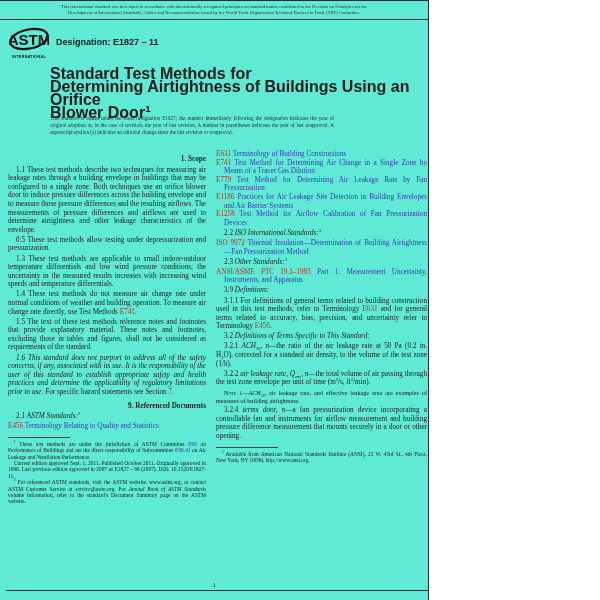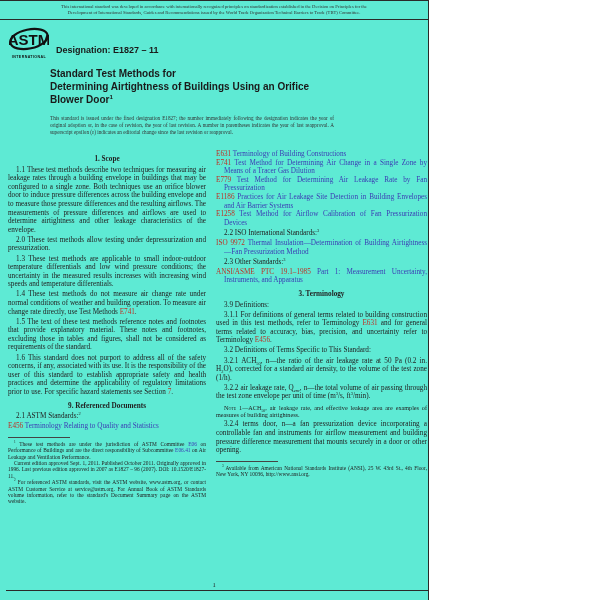--- a/index.html
+++ b/index.html
@@ -9,45 +9,45 @@
         border-top:1px solid #2a2a2a;border-right:1px solid #2a2a2a;}
   
   .tbt{position:absolute;top:3px;left:5px;width:418px;text-align:center;
        font-size:4.6px;line-height:6.2px;color:#333;}
   .rule-top{position:absolute;top:18px;left:0;width:428px;border-top:1px solid #2a2a2a;}
   
   .logo{position:absolute;left:9px;top:24px;width:40px;text-align:center;}
   .logo svg{display:block;}
   .logo-sub{font-family:"Liberation Sans",sans-serif;font-weight:bold;font-size:3.6px;
             letter-spacing:.4px;color:#111;margin-top:0px;}
-  .desig{position:absolute;left:56px;top:44px;font-family:"Liberation Sans",sans-serif;
+  .desig{position:absolute;left:56px;top:36px;font-family:"Liberation Sans",sans-serif;
          font-weight:bold;font-size:9px;color:#1a1a1a;}
   
   .doc-title{position:absolute;left:50px;top:66px;width:370px;
              font-family:"Liberation Sans",sans-serif;font-weight:bold;
-             font-size:10px;color:#1a1a1a;}
+             font-size:16px;color:#1a1a1a;}
   .doc-title .tl{line-height:13px;}
   
   .issue{position:absolute;left:50px;top:114px;width:284px;text-align:justify;
          font-size:5.2px;line-height:6.8px;color:#333;}
   
   .cols{position:absolute;left:8px;top:149px;width:419px;height:436px;display:flex;gap:10px;}
   .col{font-size:7.2px;line-height:8.6px;text-align:justify;}
   .col-left{width:198px;}
   .col-right{flex:1;}
-  .h{font-weight:bold;margin:5px 0 2px;text-align:center;}
+  .h{font-weight:bold;margin:5px 0 2px;text-align:right;}
   .p{text-indent:8px;margin:1.5px 0;}
   .ref{padding-left:8px;text-indent:-8px;margin:0;}
   .note{font-size:6.2px;line-height:7.1px;margin:2.5px 0;text-indent:8px;}
   .tl{text-indent:0;}
   .fn{font-size:5.4px;line-height:6.4px;text-indent:6px;margin:0;text-align:justify;}
   .fnrule{width:62px;border-top:1px solid #444;margin:6px 0 3px;}
   .footblock{margin-top:4px;}
   
-  .it{}
+  .it{font-style:italic;}
   .red{color:var(--link-red,#bd3126);}
   .blue{color:var(--link-blue,#3b3bb4);}
   .sup{vertical-align:super;font-size:62%;line-height:0;}
   .sub{vertical-align:sub;font-size:62%;line-height:0;}
   .sub.it{font-style:italic;}
   .sc{font-variant:small-caps;}
   
   .rule-bottom{position:absolute;bottom:9px;left:6px;width:422px;border-top:1px solid #2a2a2a;}
   .pageno{position:absolute;bottom:12px;left:0;width:428px;text-align:center;
           font-size:6.5px;color:#222;}
@@ -79,21 +79,21 @@
       <div class="tl"><span>Blower Door</span><span class="sup">1</span></div>
     </div>
 
   <div class="issue"><span>This standard is issued under the fixed designation E1827; the number immediately following the designation indicates the year of original adoption or, in the case of revision, the year of last revision. A number in parentheses indicates the year of last reapproval. A superscript epsilon (ε) indicates an editorial change since the last revision or reapproval.</span></div>
 
   <div class="cols">
     <div class="col col-left">
       <div>
           <div class="h"><span>1. Scope</span></div>
           <div class="p"><span>1.1 These test methods describe two techniques for measuring air leakage rates through a building envelope in buildings that may be configured to a single zone. Both techniques use an orifice blower door to induce pressure differences across the building envelope and to measure those pressure differences and the resulting airflows. The measurements of pressure differences and airflows are used to determine airtightness and other leakage characteristics of the envelope.</span></div>
-          <div class="p"><span>2.0 These test methods allow testing under depressurization and pressurization.</span></div>
+          <div class="p"><span>0.5 These test methods allow testing under depressurization and pressurization.</span></div>
           <div class="p"><span>1.3 These test methods are applicable to small indoor-outdoor temperature differentials and low wind pressure conditions; the uncertainty in the measured results increases with increasing wind speeds and temperature differentials.</span></div>
           <div class="p"><span>1.4 These test methods do not measure air change rate under normal conditions of weather and building operation. To measure air change rate directly, use Test Methods </span><span class="red">E741</span><span>.</span></div>
           <div class="p"><span>1.5 The text of these test methods reference notes and footnotes that provide explanatory material. These notes and footnotes, excluding those in tables and figures, shall not be considered as requirements of the standard.</span></div>
           <div class="p"><span class="it">1.6 </span><span class="it">This standard does not purport to address all of the safety concerns, if any, associated with its use. It is the responsibility of the user of this standard to establish appropriate safety and health practices and determine the applicability of regulatory limitations prior to use.</span><span> For specific hazard statements see Section </span><span class="red">7</span><span>.</span></div>
           <div class="h"><span>9. Referenced Documents</span></div>
           <div class="p"><span>2.1 </span><span class="it">ASTM Standards:</span><span class="sup">2</span></div>
           <div class="ref"><span class="red">E456</span><span class="blue"> Terminology Relating to Quality and Statistics</span></div>
         </div>
       <div class="footblock">
         <div class="fnrule"></div>
@@ -108,21 +108,20 @@
       <div>
           <div class="ref"><span class="red">E631</span><span class="blue"> Terminology of Building Constructions</span></div>
           <div class="ref"><span class="red">E741</span><span class="blue"> Test Method for Determining Air Change in a Single Zone by Means of a Tracer Gas Dilution</span></div>
           <div class="ref"><span class="red">E779</span><span class="blue"> Test Method for Determining Air Leakage Rate by Fan Pressurization</span></div>
           <div class="ref"><span class="red">E1186</span><span class="blue"> Practices for Air Leakage Site Detection in Building Envelopes and Air Barrier Systems</span></div>
           <div class="ref"><span class="red">E1258</span><span class="blue"> Test Method for Airflow Calibration of Fan Pressurization Devices</span></div>
           <div class="p"><span>2.2 </span><span class="it">ISO International Standards:</span><span class="sup">3</span></div>
           <div class="ref"><span class="red">ISO 9972</span><span class="blue"> Thermal Insulation—Determination of Building Airtightness—Fan Pressurization Method</span></div>
           <div class="p"><span>2.3 </span><span class="it">Other Standards:</span><span class="sup">3</span></div>
           <div class="ref"><span class="red">ANSI/ASME PTC 19.1–1985</span><span class="blue"> Part 1: Measurement Uncertainty, Instruments, and Apparatus</span></div>
-          <div class="h"><span>3. Terminology</span></div>
           <div class="p"><span>3.9 </span><span class="it">Definitions:</span></div>
           <div class="p"><span>3.1.1 For definitions of general terms related to building construction used in this test methods, refer to Terminology </span><span class="red">E631</span><span> and for general terms related to accuracy, bias, precision, and uncertainty refer to Terminology </span><span class="red">E456</span><span>.</span></div>
           <div class="p"><span>3.2 </span><span class="it">Definitions of Terms Specific to This Standard:</span></div>
           <div class="p"><span>3.2.1 </span><span class="it">ACH</span><span class="sub">50</span><span>, </span><span class="it">n</span><span>—the ratio of the air leakage rate at 50 Pa (0.2 in. H</span><span class="sub">2</span><span>O), corrected for a standard air density, to the volume of the test zone (1/h).</span></div>
           <div class="p"><span>3.2.2 </span><span class="it">air leakage rate, Q</span><span class="sub it">env</span><span>, </span><span class="it">n</span><span>—the total volume of air passing through the test zone envelope per unit of time (m</span><span class="sup">3</span><span>/s, ft</span><span class="sup">3</span><span>/min).</span></div>
           <div class="note"><span class="sc">Note 1</span><span>—</span><span class="it">ACH</span><span class="sub">50</span><span>, air leakage rate, and effective leakage area are examples of measures of building airtightness.</span></div>
           <div class="p"><span>3.2.4 </span><span class="it">terms door, n</span><span>—a fan pressurization device incorporating a controllable fan and instruments for airflow measurement and building pressure difference measurement that mounts securely in a door or other opening.</span></div>
         </div>
       <div class="footblock">
         <div class="fnrule"></div>

